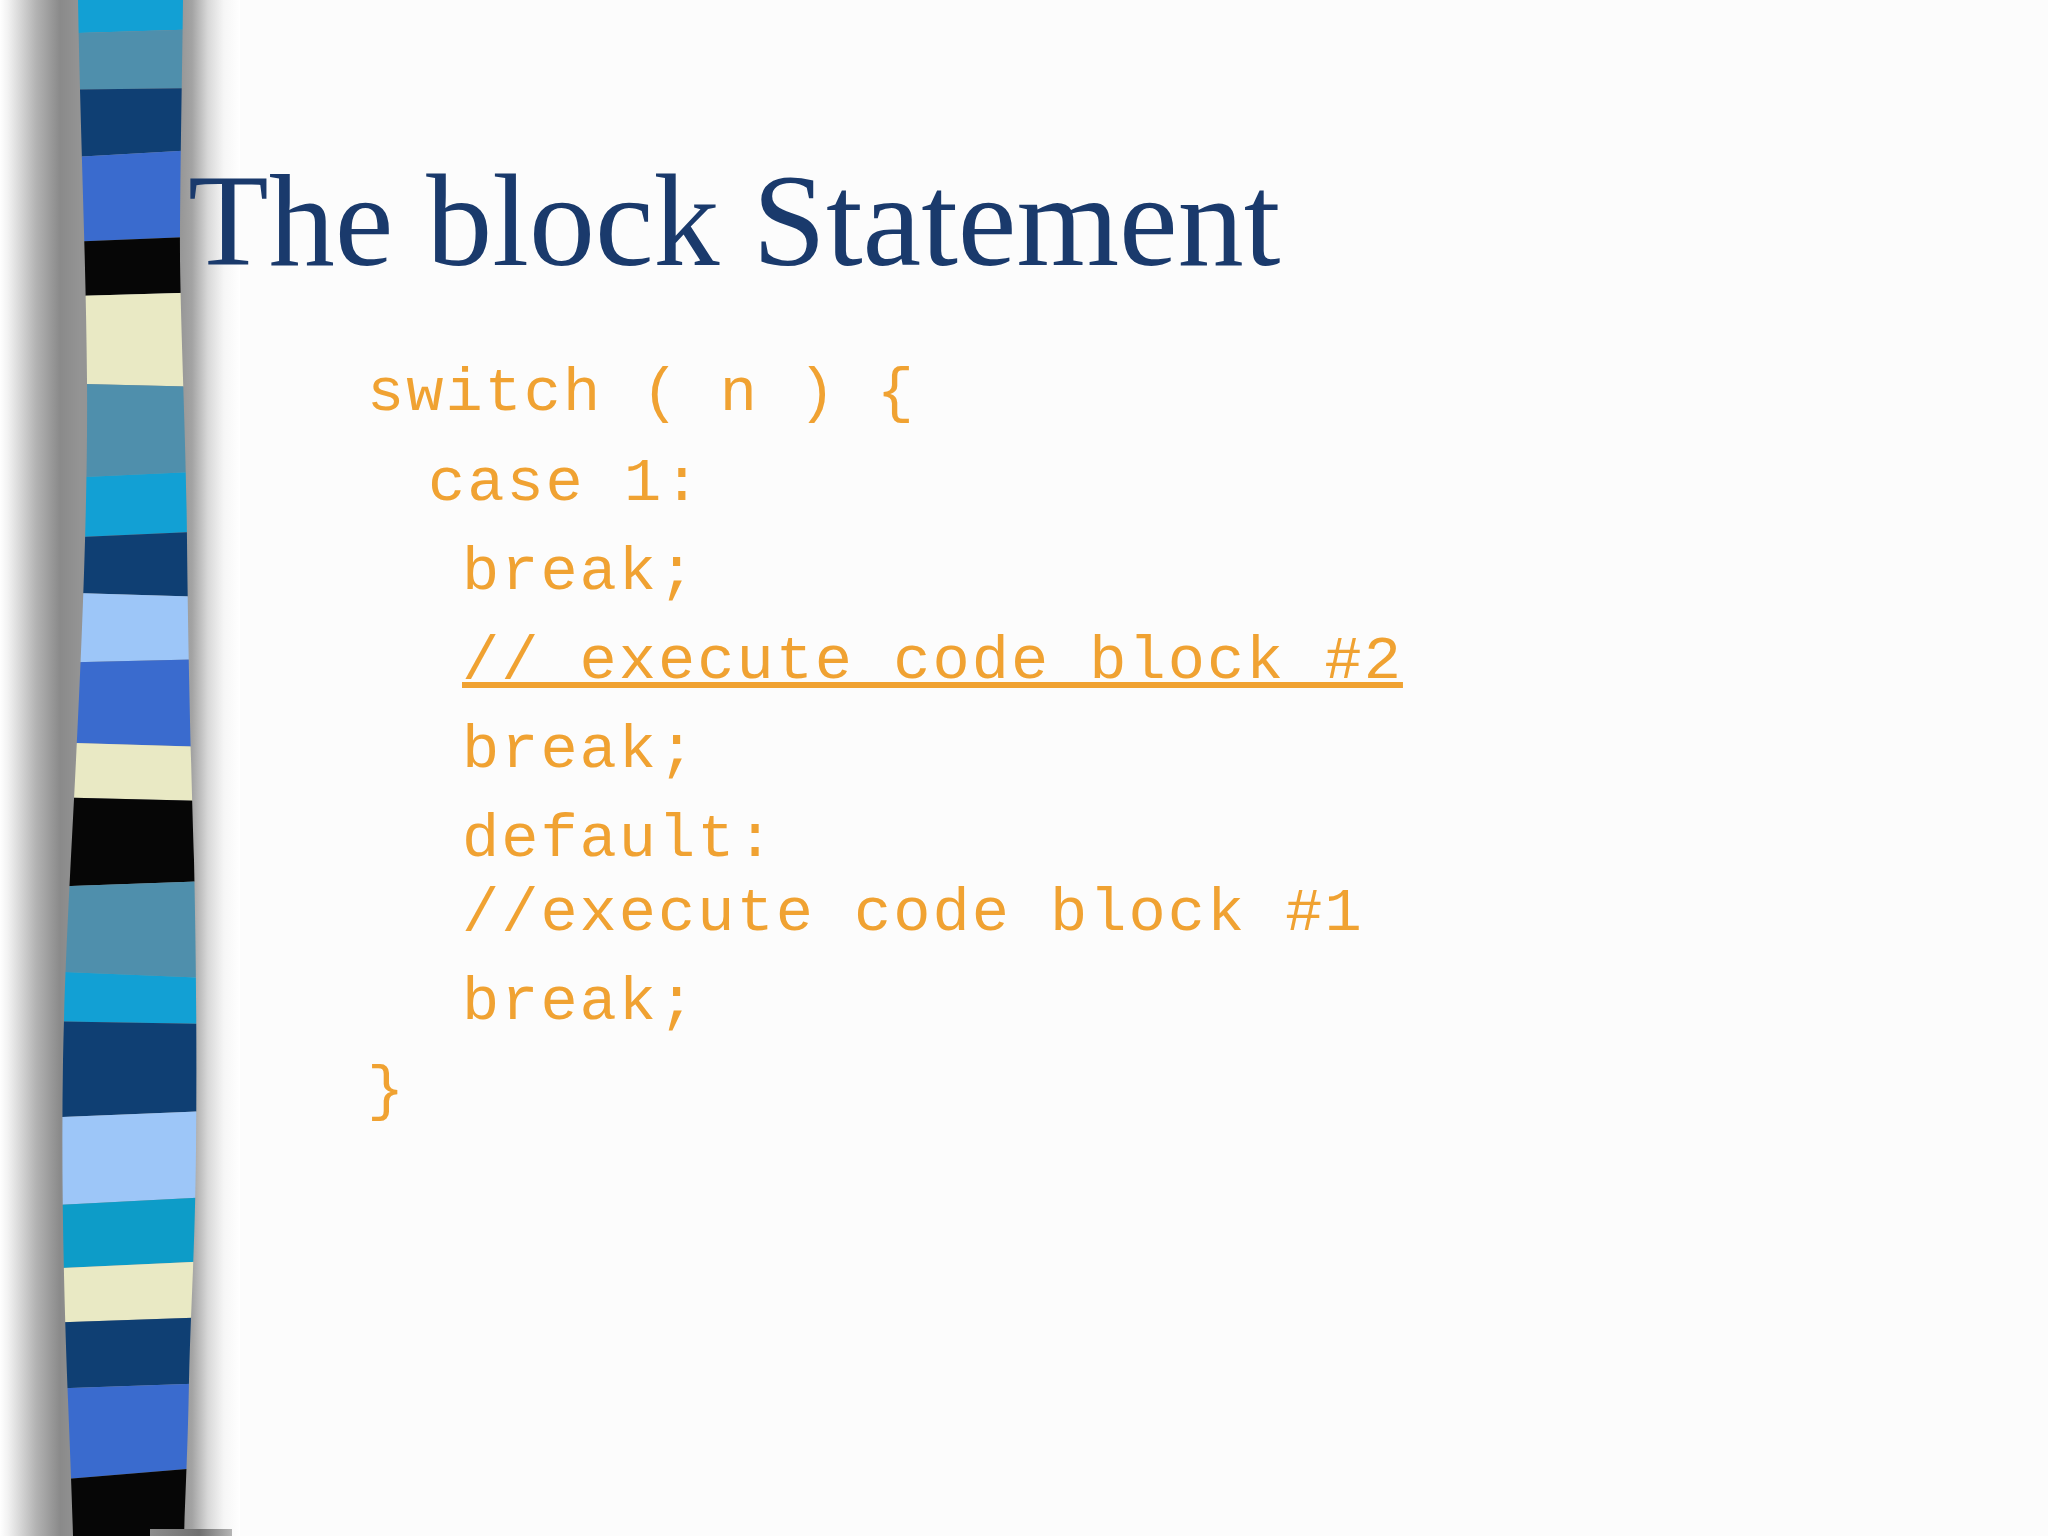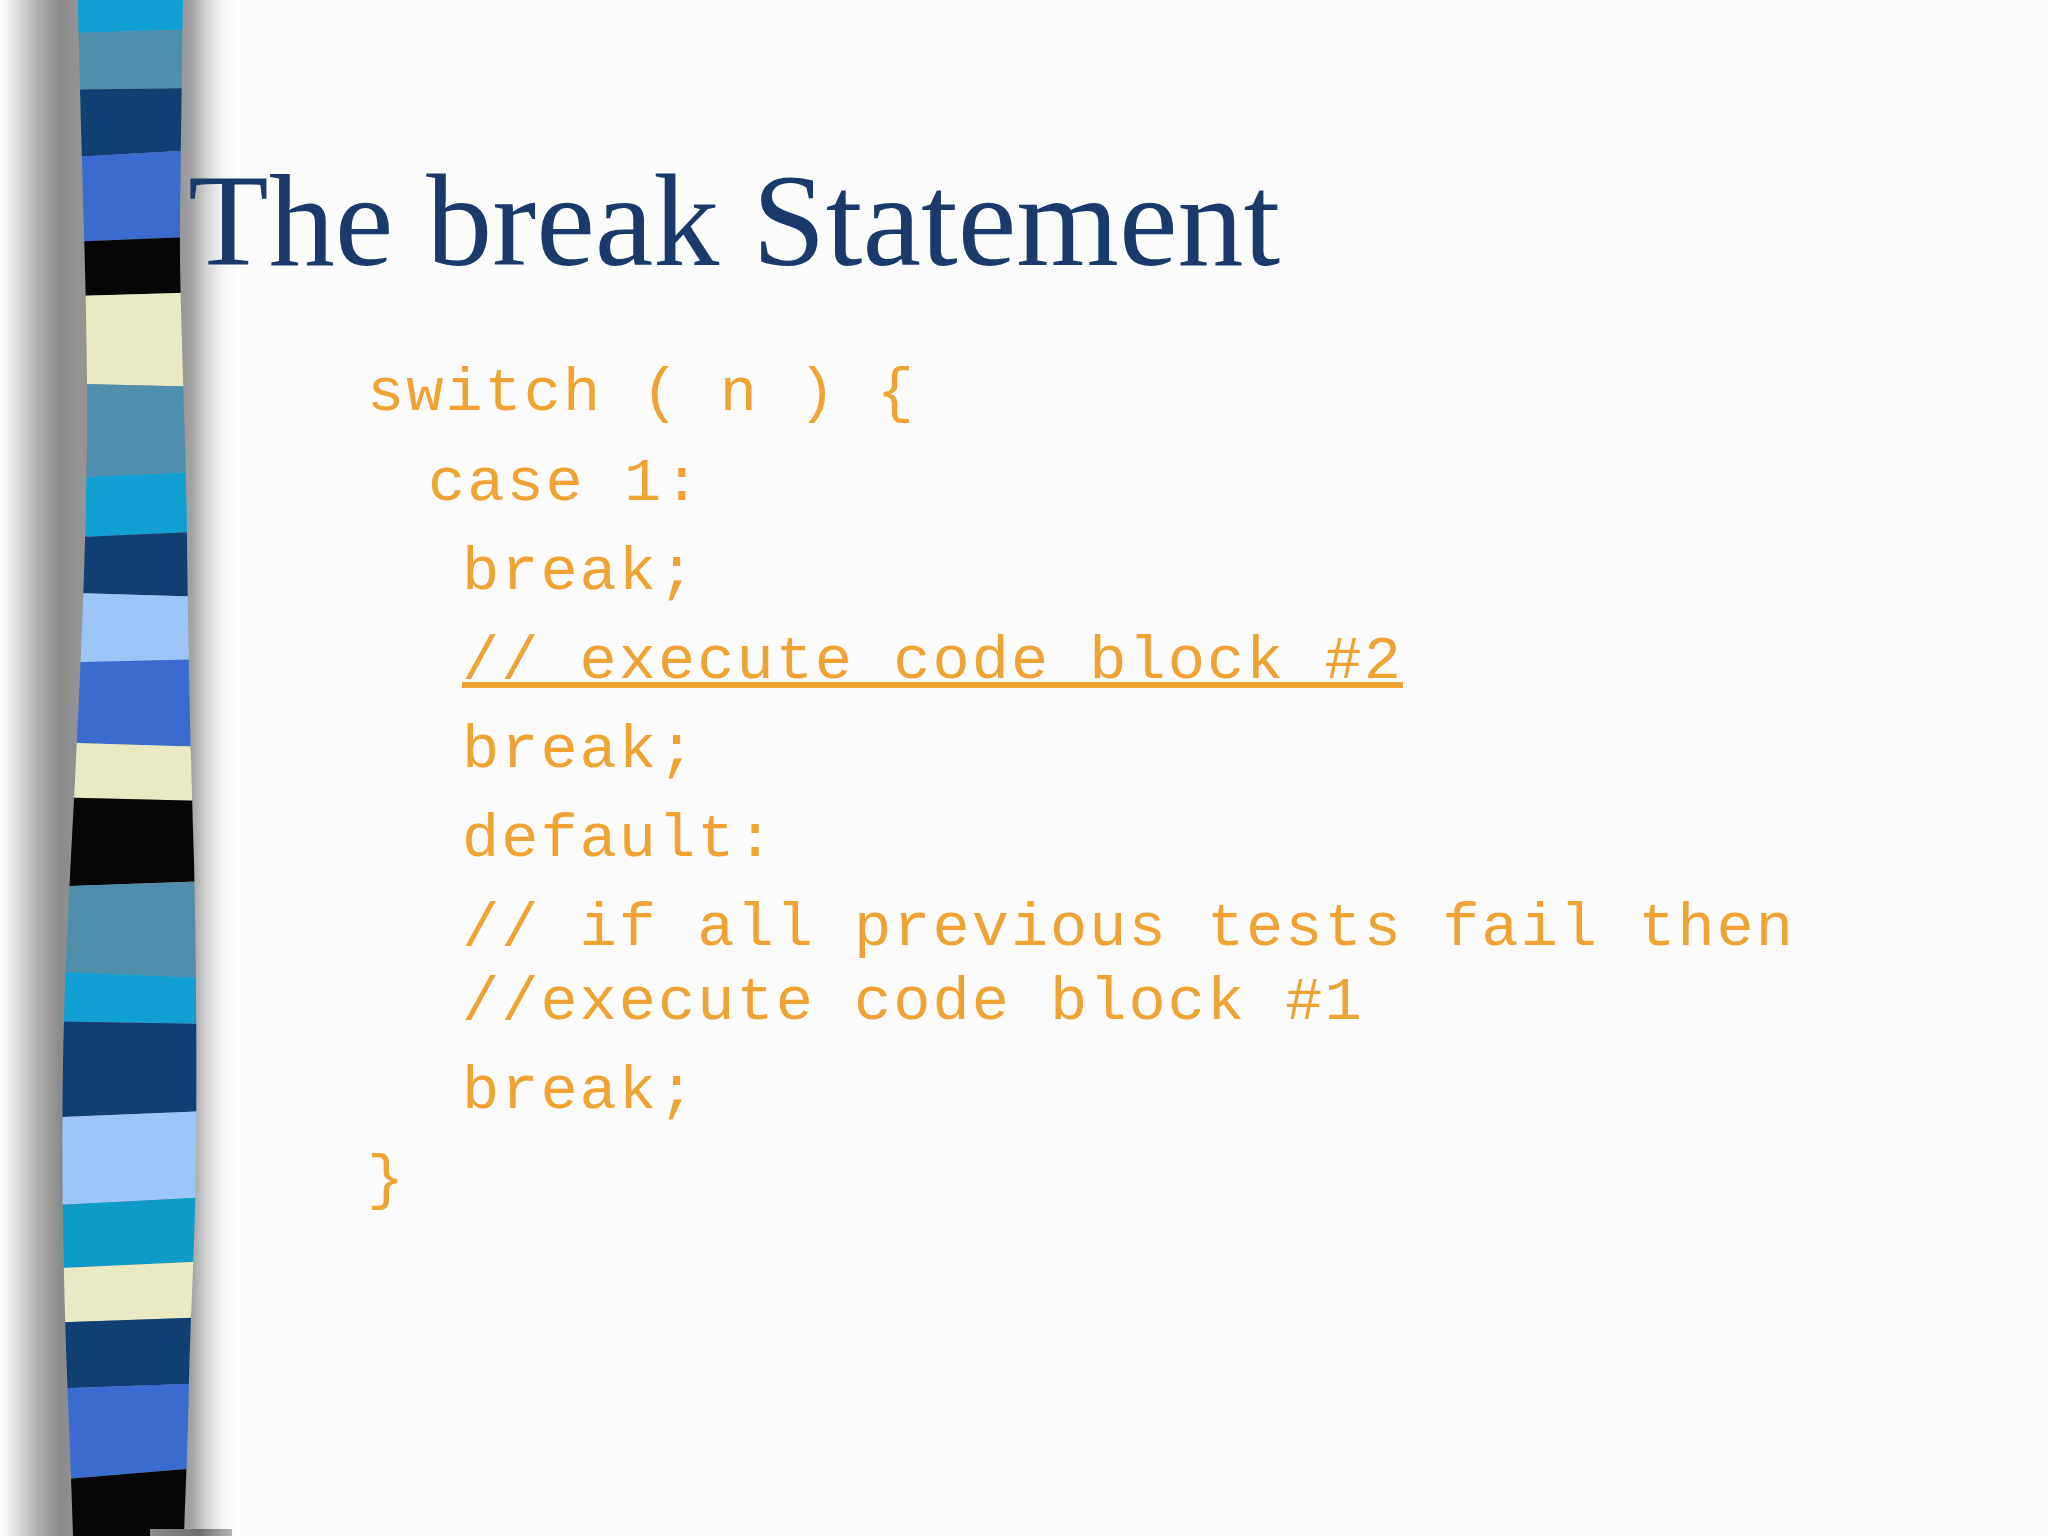--- a/index.html
+++ b/index.html
@@ -102,28 +102,27 @@
           <path d="M 40,1206 L 212,1197 L 212,1261 L 40,1269 Z" fill="#0d9cc8"></path>
           <path d="M 40,1269 L 212,1261 L 212,1317 L 40,1323 Z" fill="#e9e9c4"></path>
           <path d="M 40,1323 L 212,1317 L 212,1383 L 40,1389 Z" fill="#0f3f73"></path>
           <path d="M 40,1389 L 212,1383 L 212,1467 L 40,1481 Z" fill="#3a6bce"></path>
           <path d="M 40,1481 L 212,1467 L 212,1536 L 40,1536 Z" fill="#060606"></path>
         </g>
     </svg>
     <div class="bottom-edge-shadow"></div>
   </div>
 
-  <div class="page-title" style="color: rgb(26, 58, 108);">The break Statement</div>
+  <div class="page-title" style="color: rgb(26, 58, 108);">The block Statement</div>
 
   <div class="code-block" style="color: rgb(240, 162, 50);">
       <div class="code-line" style="padding-left: 367px;">switch ( n ) {</div>
       <div class="code-line" style="padding-left: 428px; margin-top: 16px;">case 1:</div>
       <div class="code-line" style="padding-left: 462px;">break;</div>
       <div class="code-line" style="padding-left: 462px; text-decoration: underline;">// execute code block #2</div>
       <div class="code-line" style="padding-left: 462px;">break;</div>
       <div class="code-line" style="padding-left: 462px;">default:</div>
-      <div class="code-line" style="padding-left: 462px;">// if all previous tests fail then</div>
       <div class="code-line wrap" style="padding-left: 462px;">//execute code block #1</div>
       <div class="code-line" style="padding-left: 462px;">break;</div>
       <div class="code-line" style="padding-left: 367px;">}</div>
     </div>
 
 </div>
 
 </body></html>

